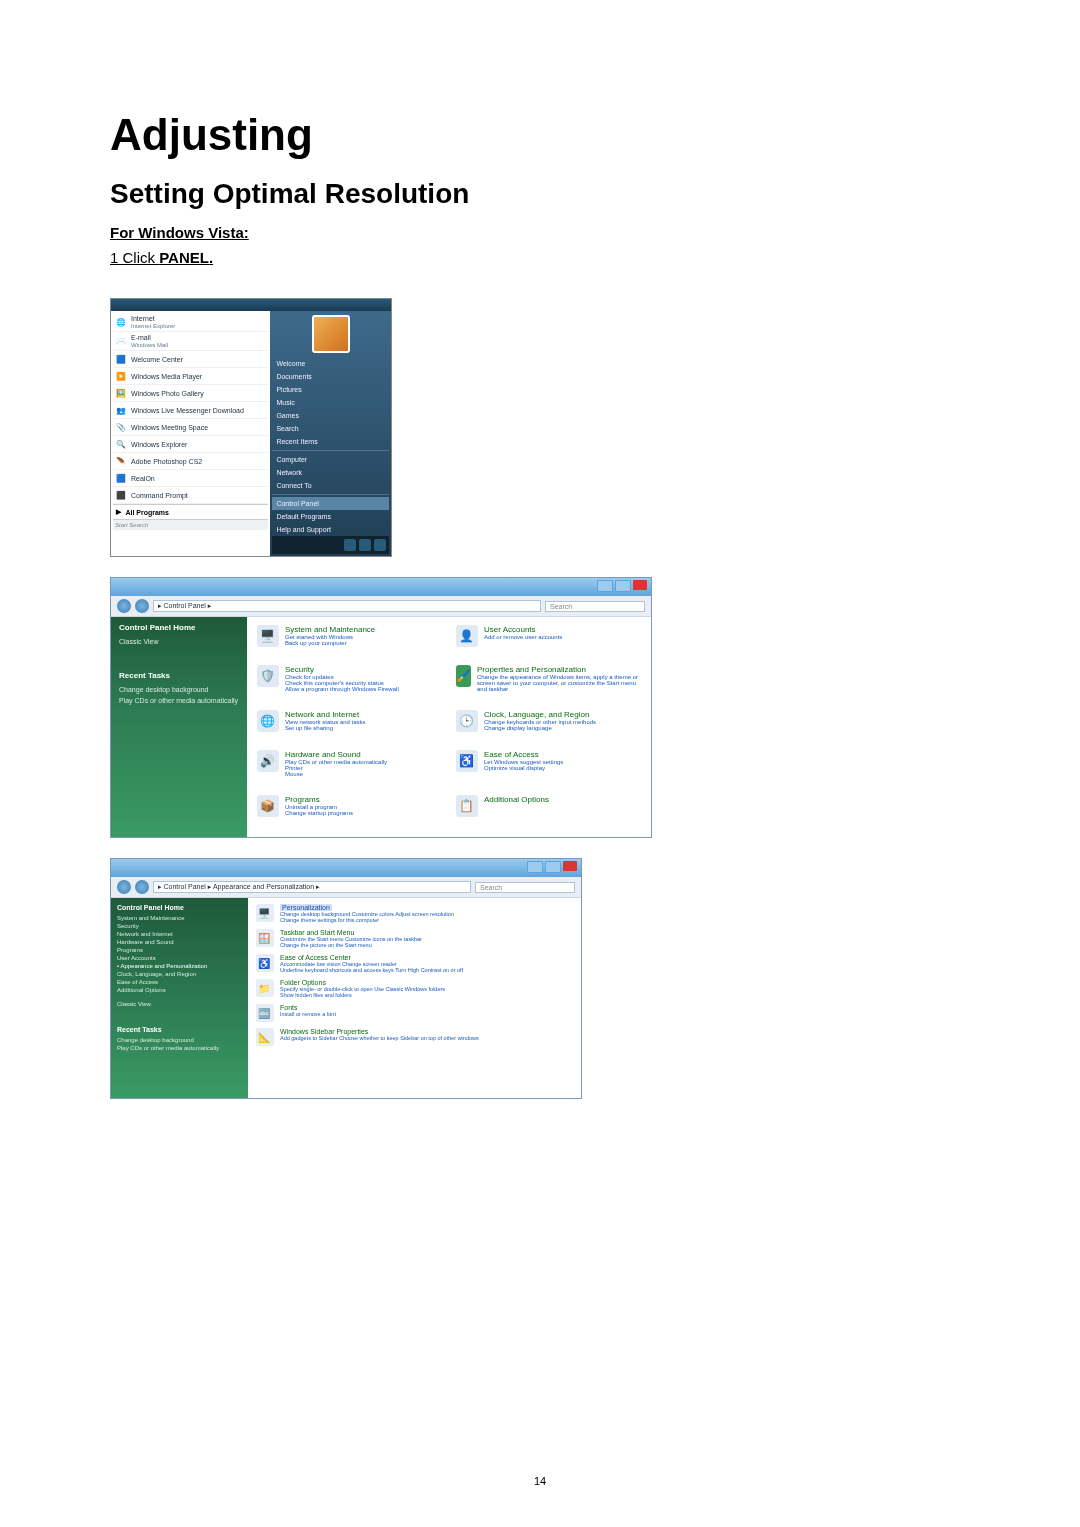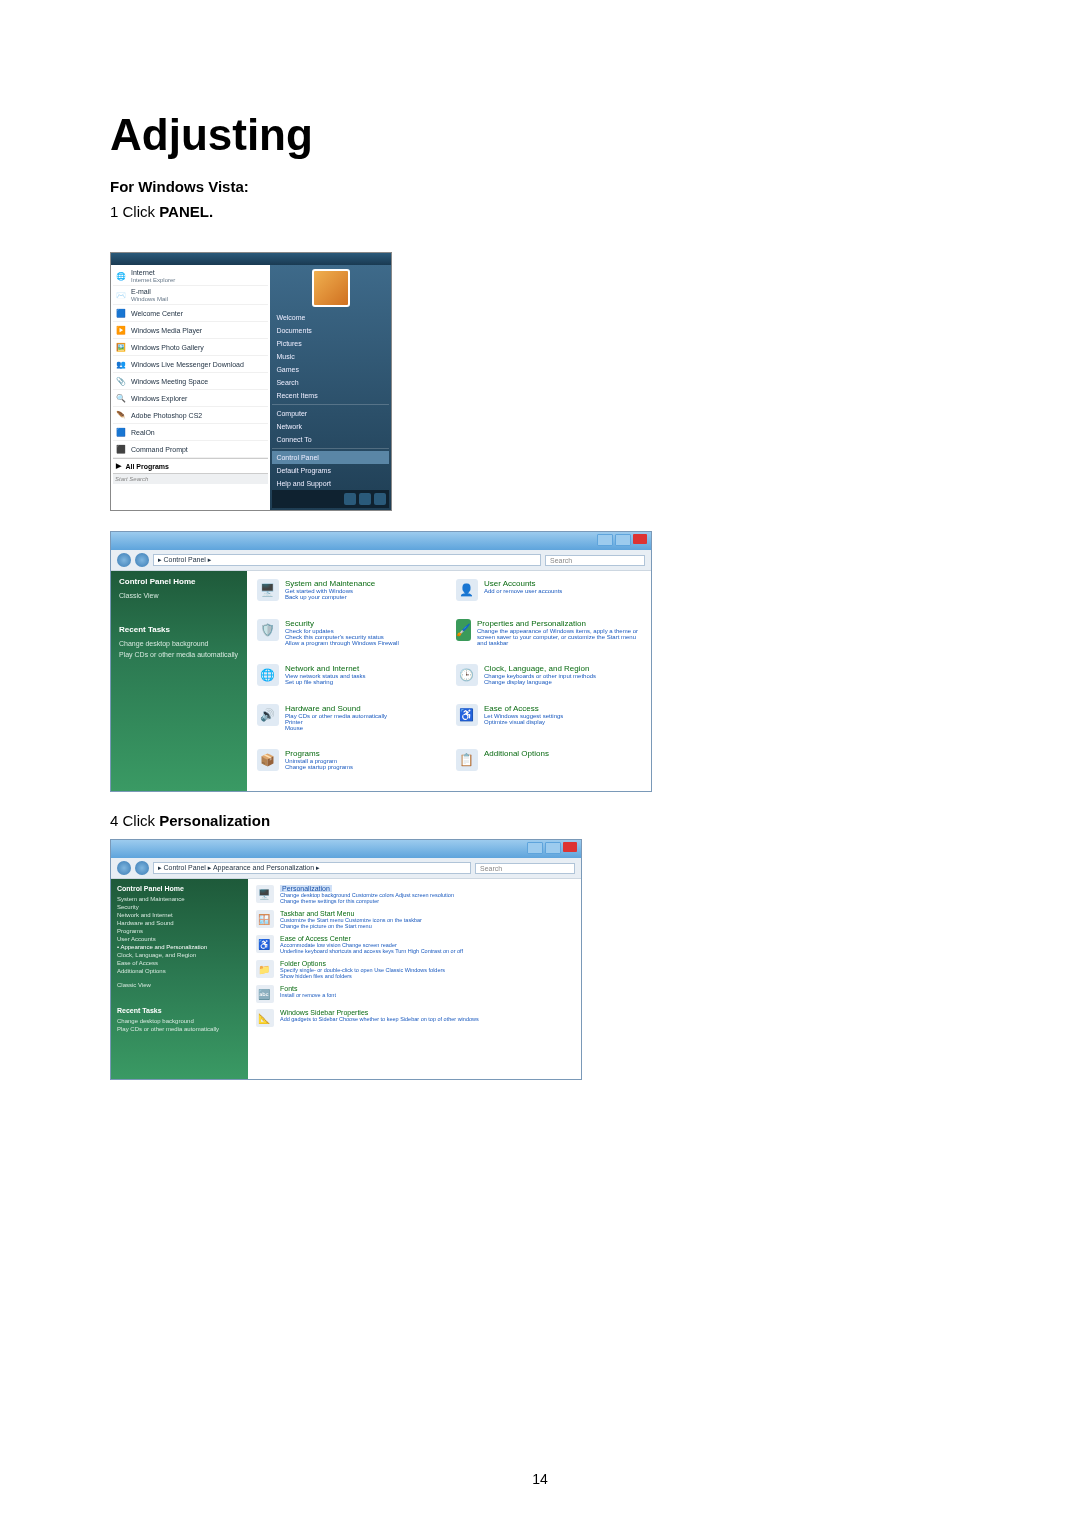--- a/index.html
+++ b/index.html
@@ -27,30 +27,31 @@
     margin: 0 0 14px 0;
   }
   h3.subsub {
     font-size: 20px;
     font-weight: bold;
     margin: 0 0 14px 0;
   }
   .step-line {
     font-size: 15px;
     margin: 8px 0;
+    text-decoration: underline;
   }
   .bold { font-weight: bold; }
   .spacer { height: 14px; }
   .page-number {
     position: absolute;
     bottom: 40px;
     left: 0;
     width: 100%;
     text-align: center;
-    font-size: 14px;
+    font-size: 11px;
   }
 
   
   .startmenu {
     width: 280px;
     border: 1px solid #888;
     background: #1a3a52;
     margin: 10px 0 20px 0;
     font-size: 8px;
     color: #000;
@@ -213,20 +214,21 @@
   .ap-row .tx .h { color: #0a6b12; font-size: 7px; }
   .ap-row .tx .h.sel { color: #1850a8; background: #cfe0f7; padding: 0 2px; }
   .ap-row .tx .s { color: #1a5abf; font-size: 5.5px; display: block; }
 </style>
 </head>
 <body>
 
 <div class="page">
 
   <h1 class="title">Adjusting</h1>
+  <h2 class="subtitle">Setting Optimal Resolution</h2>
 
   <p class="step-line bold">For Windows Vista:</p>
 
   <p class="step-line">
     <span>1 Click </span><span class="bold">PANEL.</span>
   </p>
 
   <div class="spacer"></div>
 
 
@@ -378,23 +380,20 @@
             <div class="ctext"><span class="ch">Programs</span><span class="cs">Uninstall a program</span><span class="cs">Change startup programs</span></div>
           </div>
           <div class="cp-cat">
             <div class="cic">📋</div>
             <div class="ctext"><span class="ch">Additional Options</span></div>
           </div>
         </div>
     </div>
   </div>
 
-  <p class="step-line">
-    <span>4 Click </span><span class="bold">Personalization</span>
-  </p>
 
   <div class="ap-window">
     <div class="cp-titlebar">
       <span class="wbtn min"></span>
       <span class="wbtn min"></span>
       <span class="wbtn"></span>
     </div>
     <div class="cp-addr">
       <span class="cp-navbtn"></span>
       <span class="cp-navbtn"></span>

